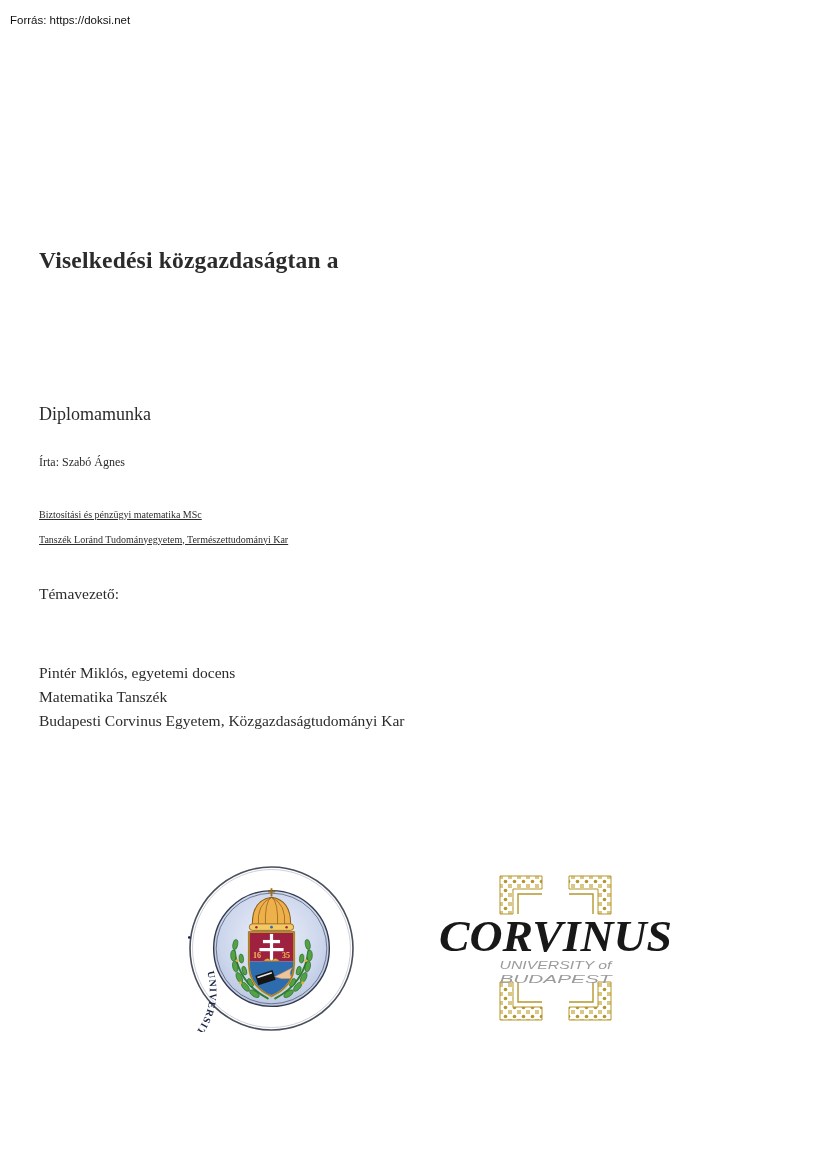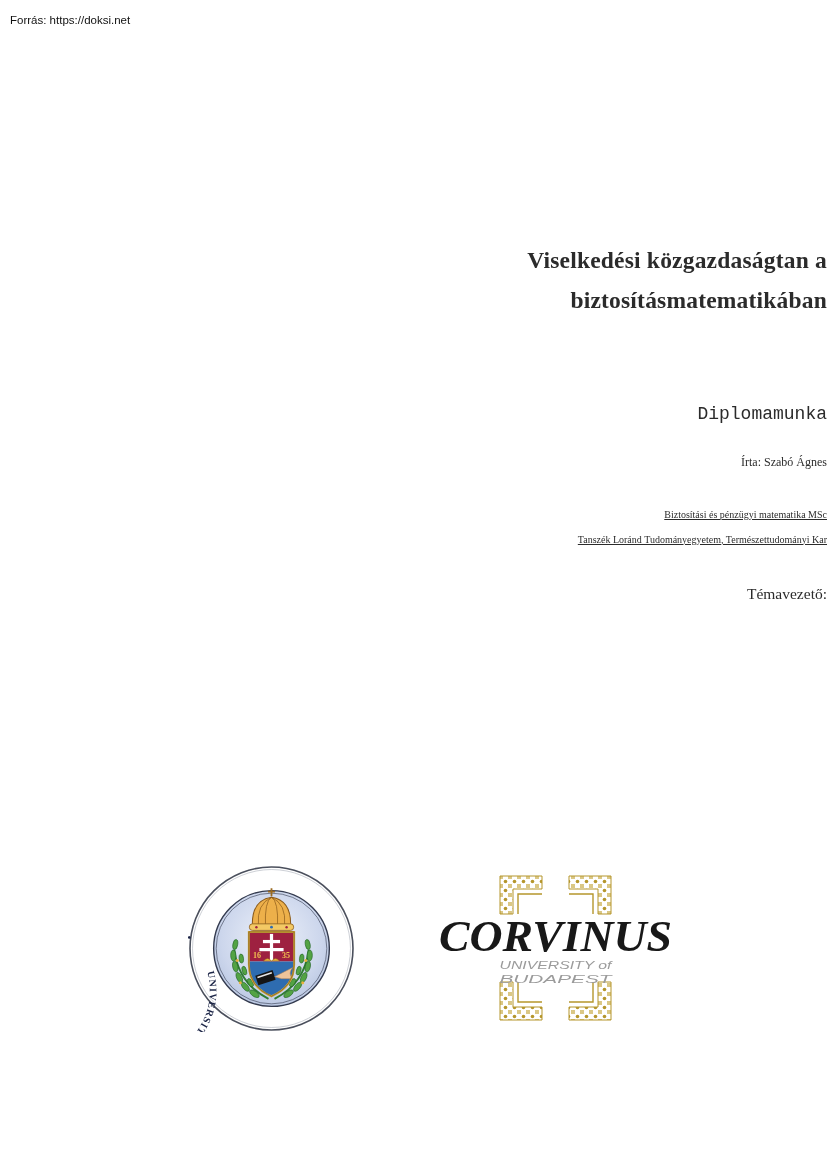--- a/index.html
+++ b/index.html
@@ -18,24 +18,24 @@
     top: 14px;
     font-family: "Liberation Sans", sans-serif;
     font-size: 11.5px;
     color: #111111;
   }
   
   .col {
     position: absolute;
     left: 39px;
     width: 788px;
-    text-align: right;
+    text-align: left;
   }
   .title-block { top: 240px; font-size: 23.5px; font-weight: bold; line-height: 40px; letter-spacing: 0.2px; }
-  .thesis-type { top: 404px; font-size: 18px; font-family: Liberation Mono, monospace; }
+  .thesis-type { top: 404px; font-size: 18px; }
   .author-line { top: 455px; font-size: 12px; }
   .program-block { top: 503px; font-size: 10px; line-height: 24.5px; text-decoration: underline; }
   .supervisor-heading { top: 585px; font-size: 15.5px; }
   .supervisor-block { top: 661px; font-size: 15.5px; line-height: 24px; }
   .logo-seal {
     position: absolute;
     left: 188px;
     top: 865px;
     width: 167px;
     height: 167px;
@@ -52,34 +52,38 @@
 </style>
 </head>
 <body>
 
 <div class="page">
 
   <div class="source-label">Forrás: https://doksi.net</div>
 
   <div class="col title-block">
     <div>Viselkedési közgazdaságtan a</div>
-    <div>biztosításmatematikában</div>
   </div>
 
   <div class="col thesis-type">Diplomamunka</div>
 
   <div class="col author-line">Írta: Szabó Ágnes</div>
 
   <div class="col program-block">
     <div>Biztosítási és pénzügyi matematika MSc</div>
     <div>Tanszék Loránd Tudományegyetem, Természettudományi Kar</div>
   </div>
 
   <div class="col supervisor-heading">Témavezető:</div>
 
+  <div class="col supervisor-block">
+    <div>Pintér Miklós, egyetemi docens</div>
+    <div>Matematika Tanszék</div>
+    <div>Budapesti Corvinus Egyetem, Közgazdaságtudományi Kar</div>
+  </div>
 
   <div class="logo-seal">
     <svg viewBox="0 0 166 166">
       <defs>
         <radialGradient id="sealGrad" cx="50%" cy="42%" r="62%">
           <stop offset="0%" stop-color="#eef2fa"></stop>
           <stop offset="70%" stop-color="#ccd6ec"></stop>
           <stop offset="100%" stop-color="#b6c4e0"></stop>
         </radialGradient>
       </defs>

